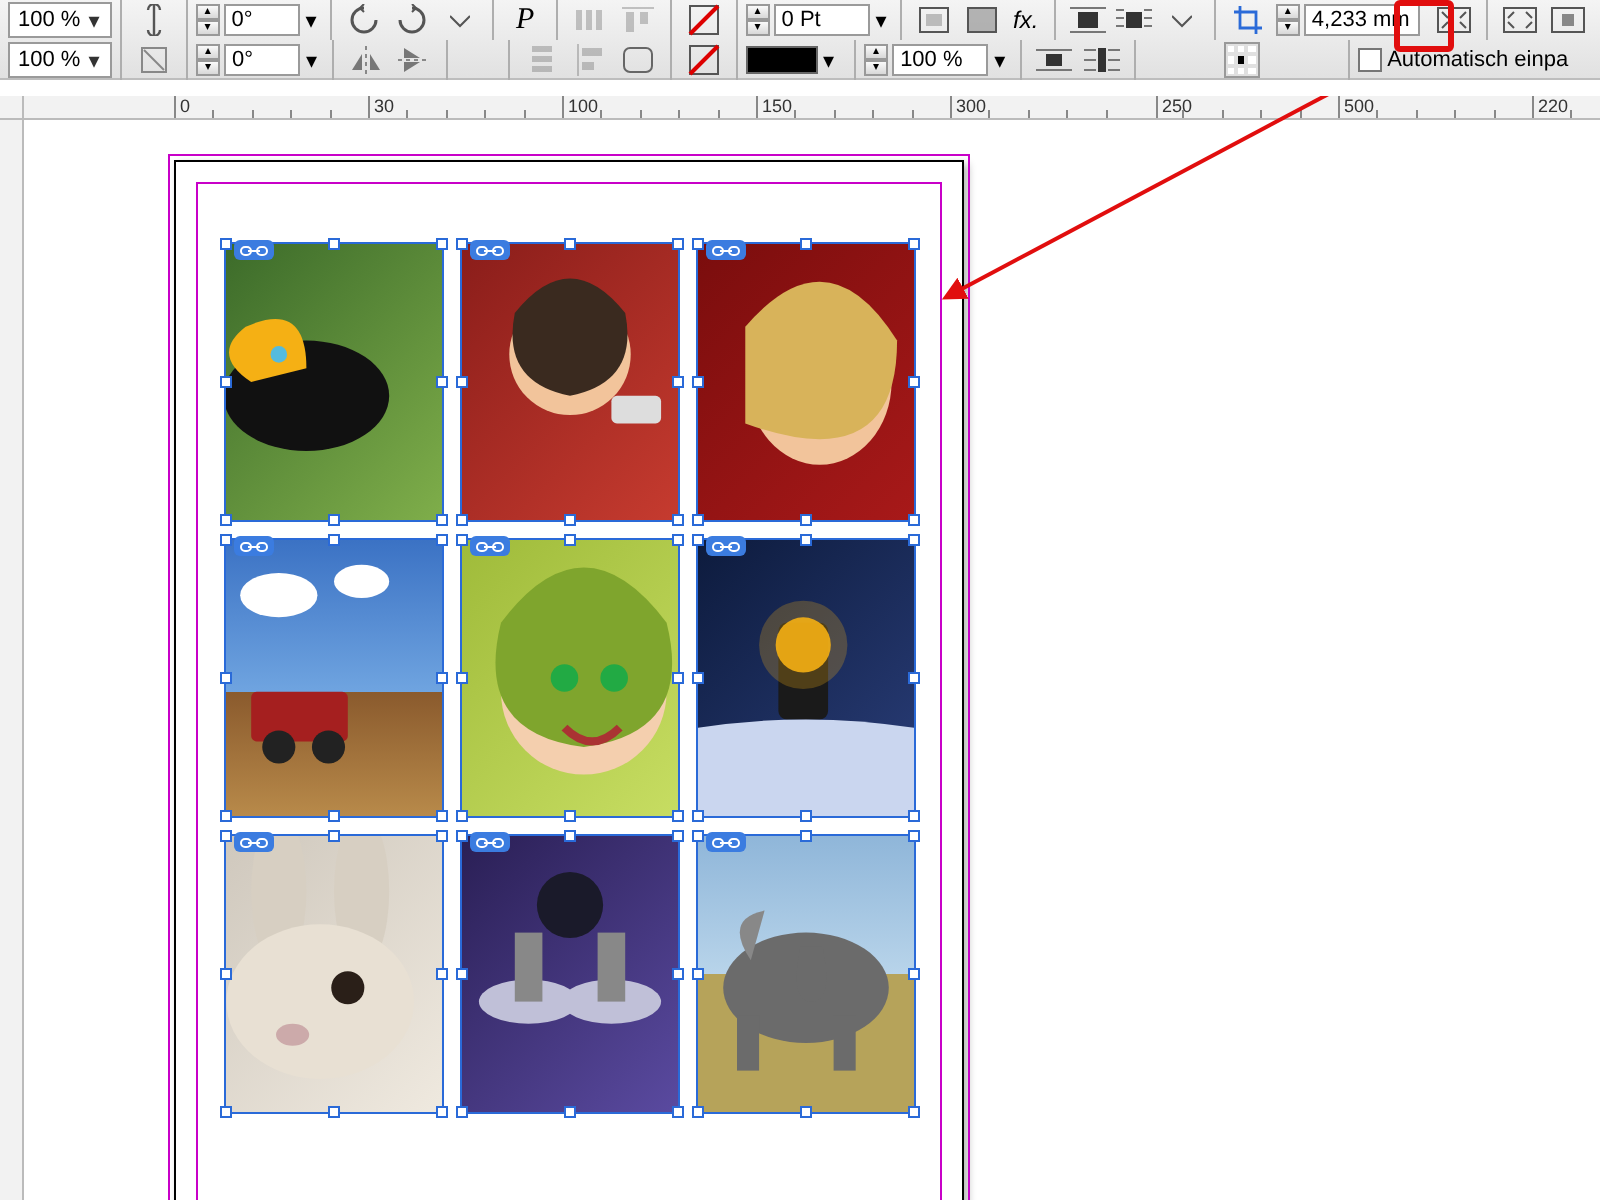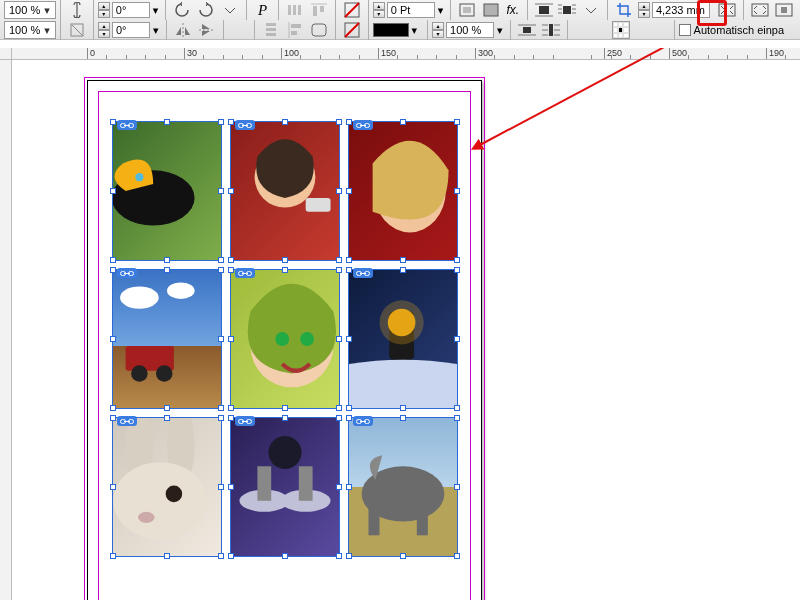--- a/index.html
+++ b/index.html
@@ -363,36 +363,36 @@
       <div class="tick" style="left: 404.8px; height: 5px; top: 7px;"></div>
       <div class="tick" style="left: 424.2px; height: 5px; top: 7px;"></div>
       <div class="tick" style="left: 443.6px; height: 5px; top: 7px;"></div>
       <div class="tick" style="left: 463px;">
         <span>300</span>
       </div>
       <div class="tick" style="left: 482.4px; height: 5px; top: 7px;"></div>
       <div class="tick" style="left: 501.8px; height: 5px; top: 7px;"></div>
       <div class="tick" style="left: 521.2px; height: 5px; top: 7px;"></div>
       <div class="tick" style="left: 540.6px; height: 5px; top: 7px;"></div>
-      <div class="tick" style="left: 592px;">
+      <div class="tick" style="left: 566px;">
         <span>250</span>
       </div>
       <div class="tick" style="left: 579.4px; height: 5px; top: 7px;"></div>
       <div class="tick" style="left: 598.8px; height: 5px; top: 7px;"></div>
       <div class="tick" style="left: 618.2px; height: 5px; top: 7px;"></div>
       <div class="tick" style="left: 637.6px; height: 5px; top: 7px;"></div>
       <div class="tick" style="left: 657px;">
         <span>500</span>
       </div>
       <div class="tick" style="left: 676.4px; height: 5px; top: 7px;"></div>
       <div class="tick" style="left: 695.8px; height: 5px; top: 7px;"></div>
       <div class="tick" style="left: 715.2px; height: 5px; top: 7px;"></div>
       <div class="tick" style="left: 734.6px; height: 5px; top: 7px;"></div>
       <div class="tick" style="left: 754px;">
-        <span>190</span>
+        <span>220</span>
       </div>
       <div class="tick" style="left: 773.4px; height: 5px; top: 7px;"></div>
     </div>
 
   <div class="canvas">
     <div class="page">
       <div class="bleed"></div>
       <div class="margins"></div>
       <div class="grid" id="image-grid">
           <div class="frame" title="Toucan on branch">

